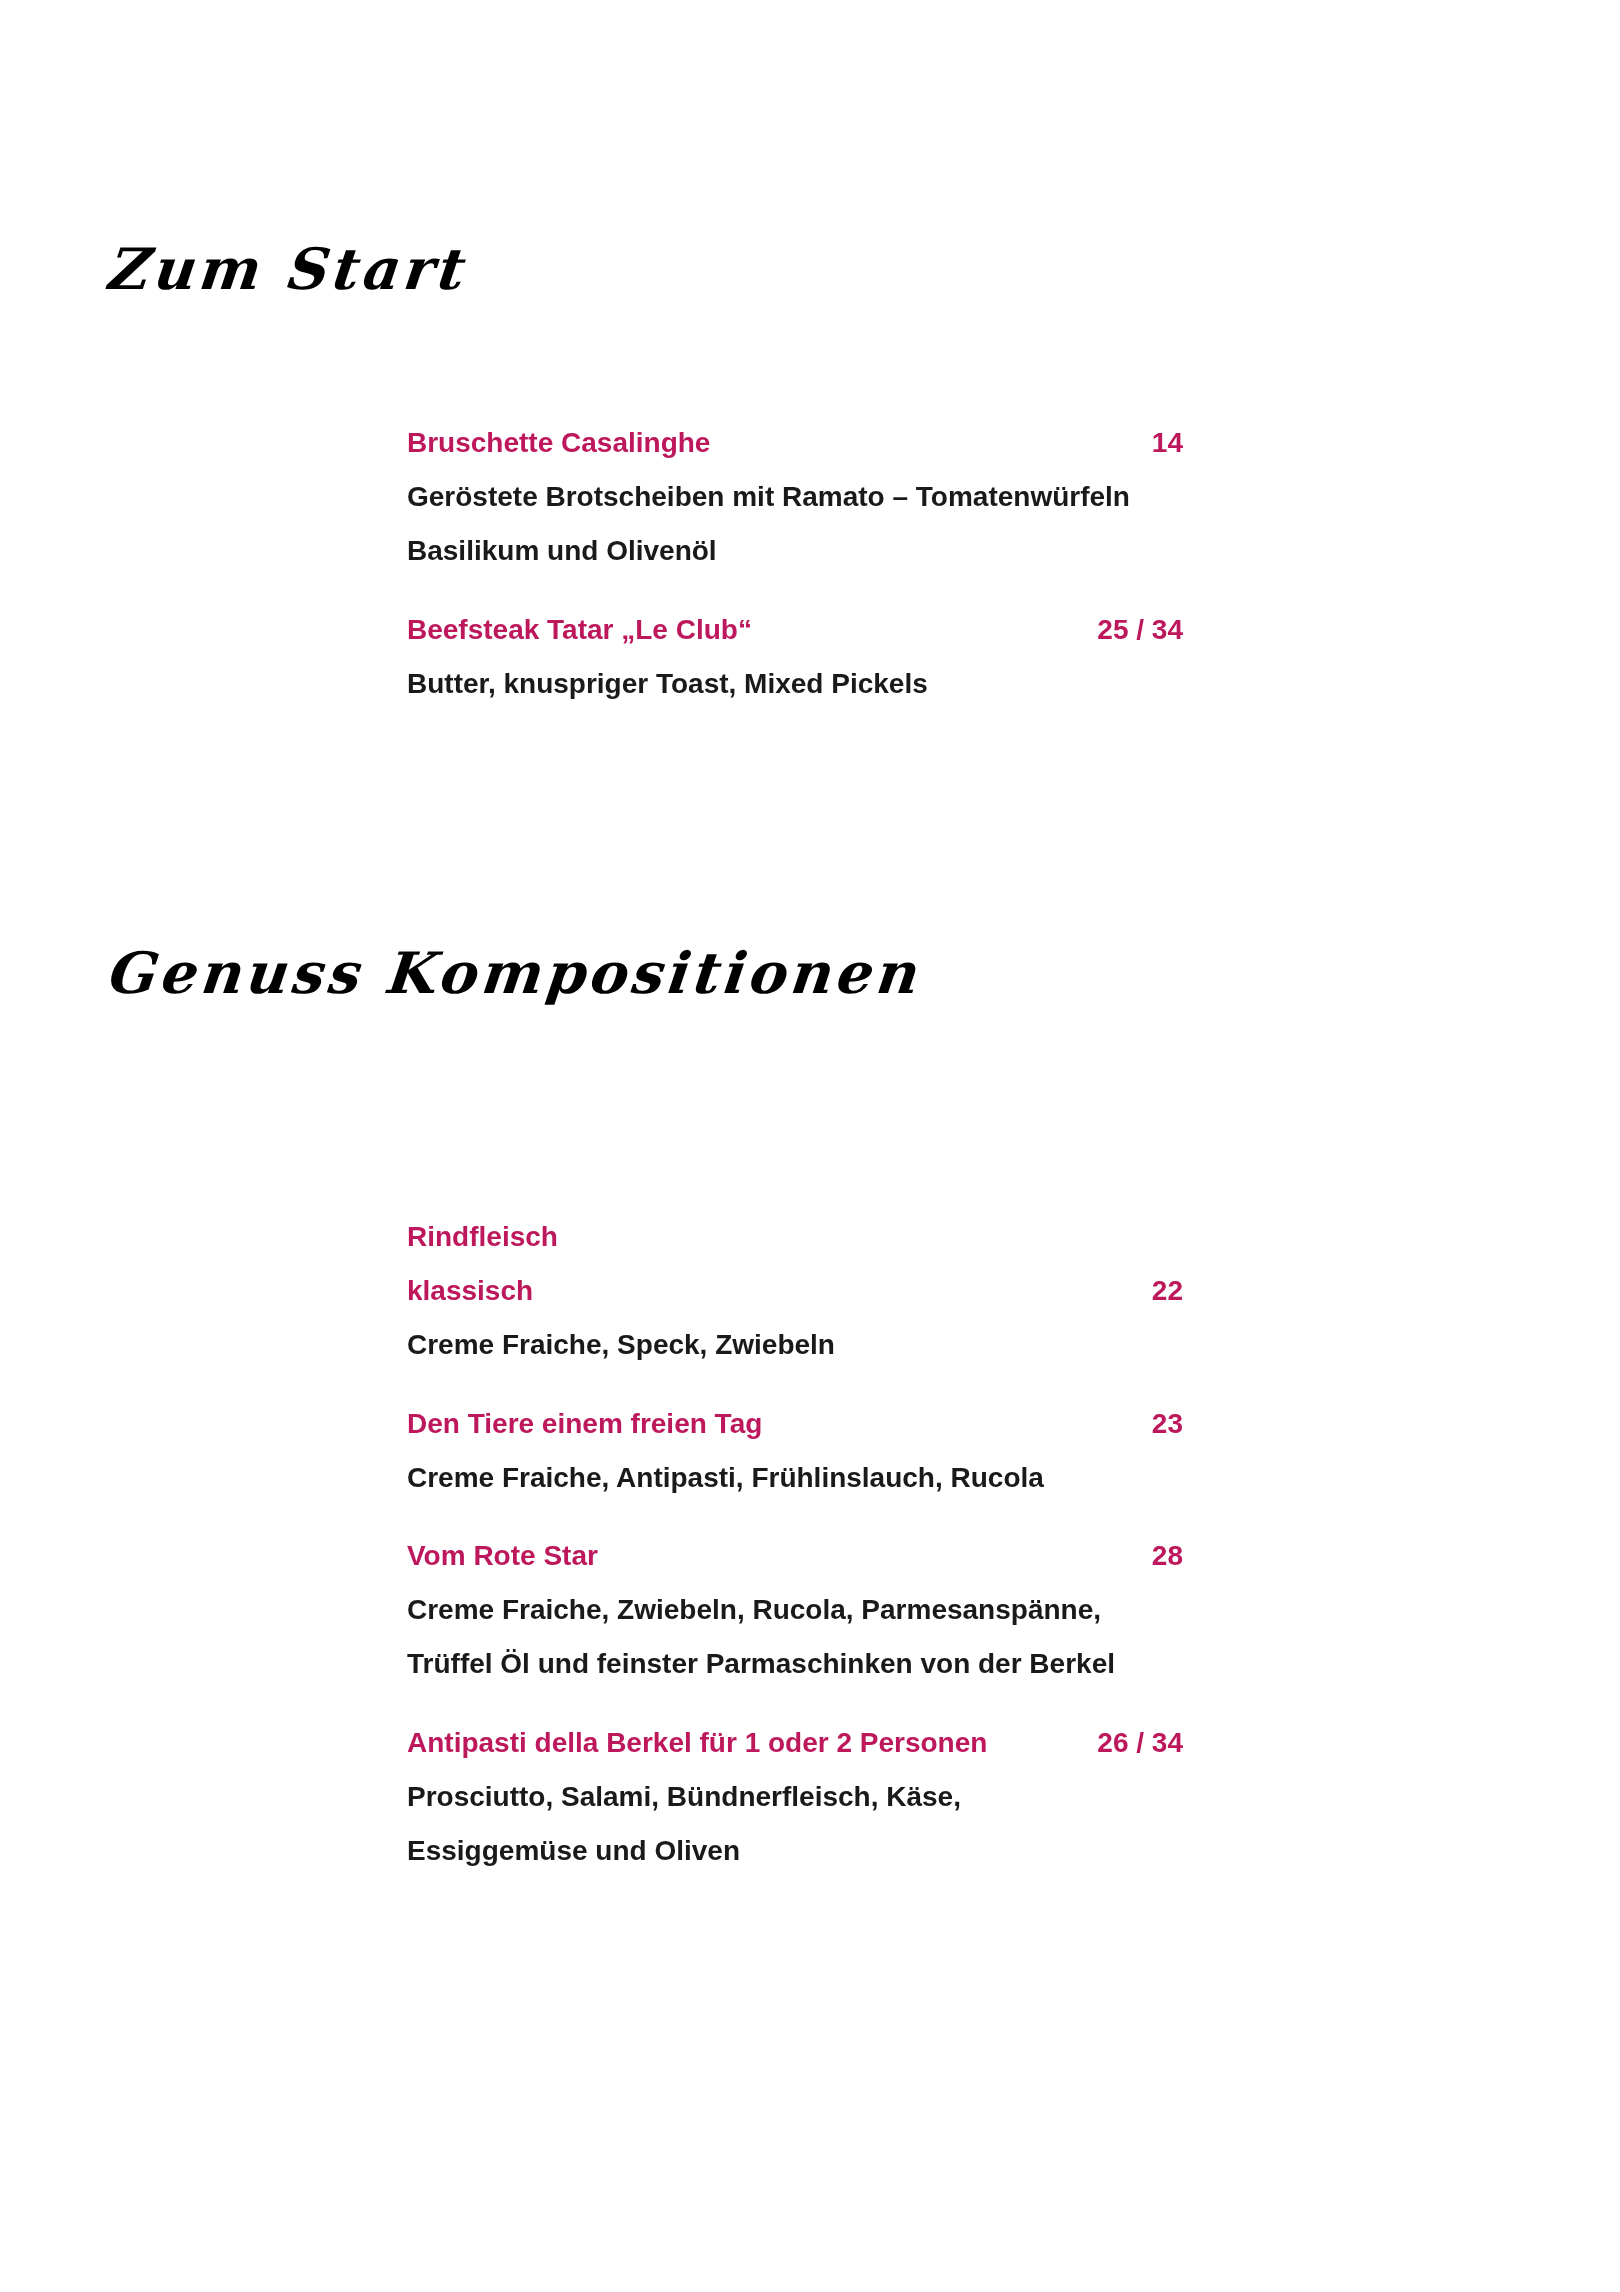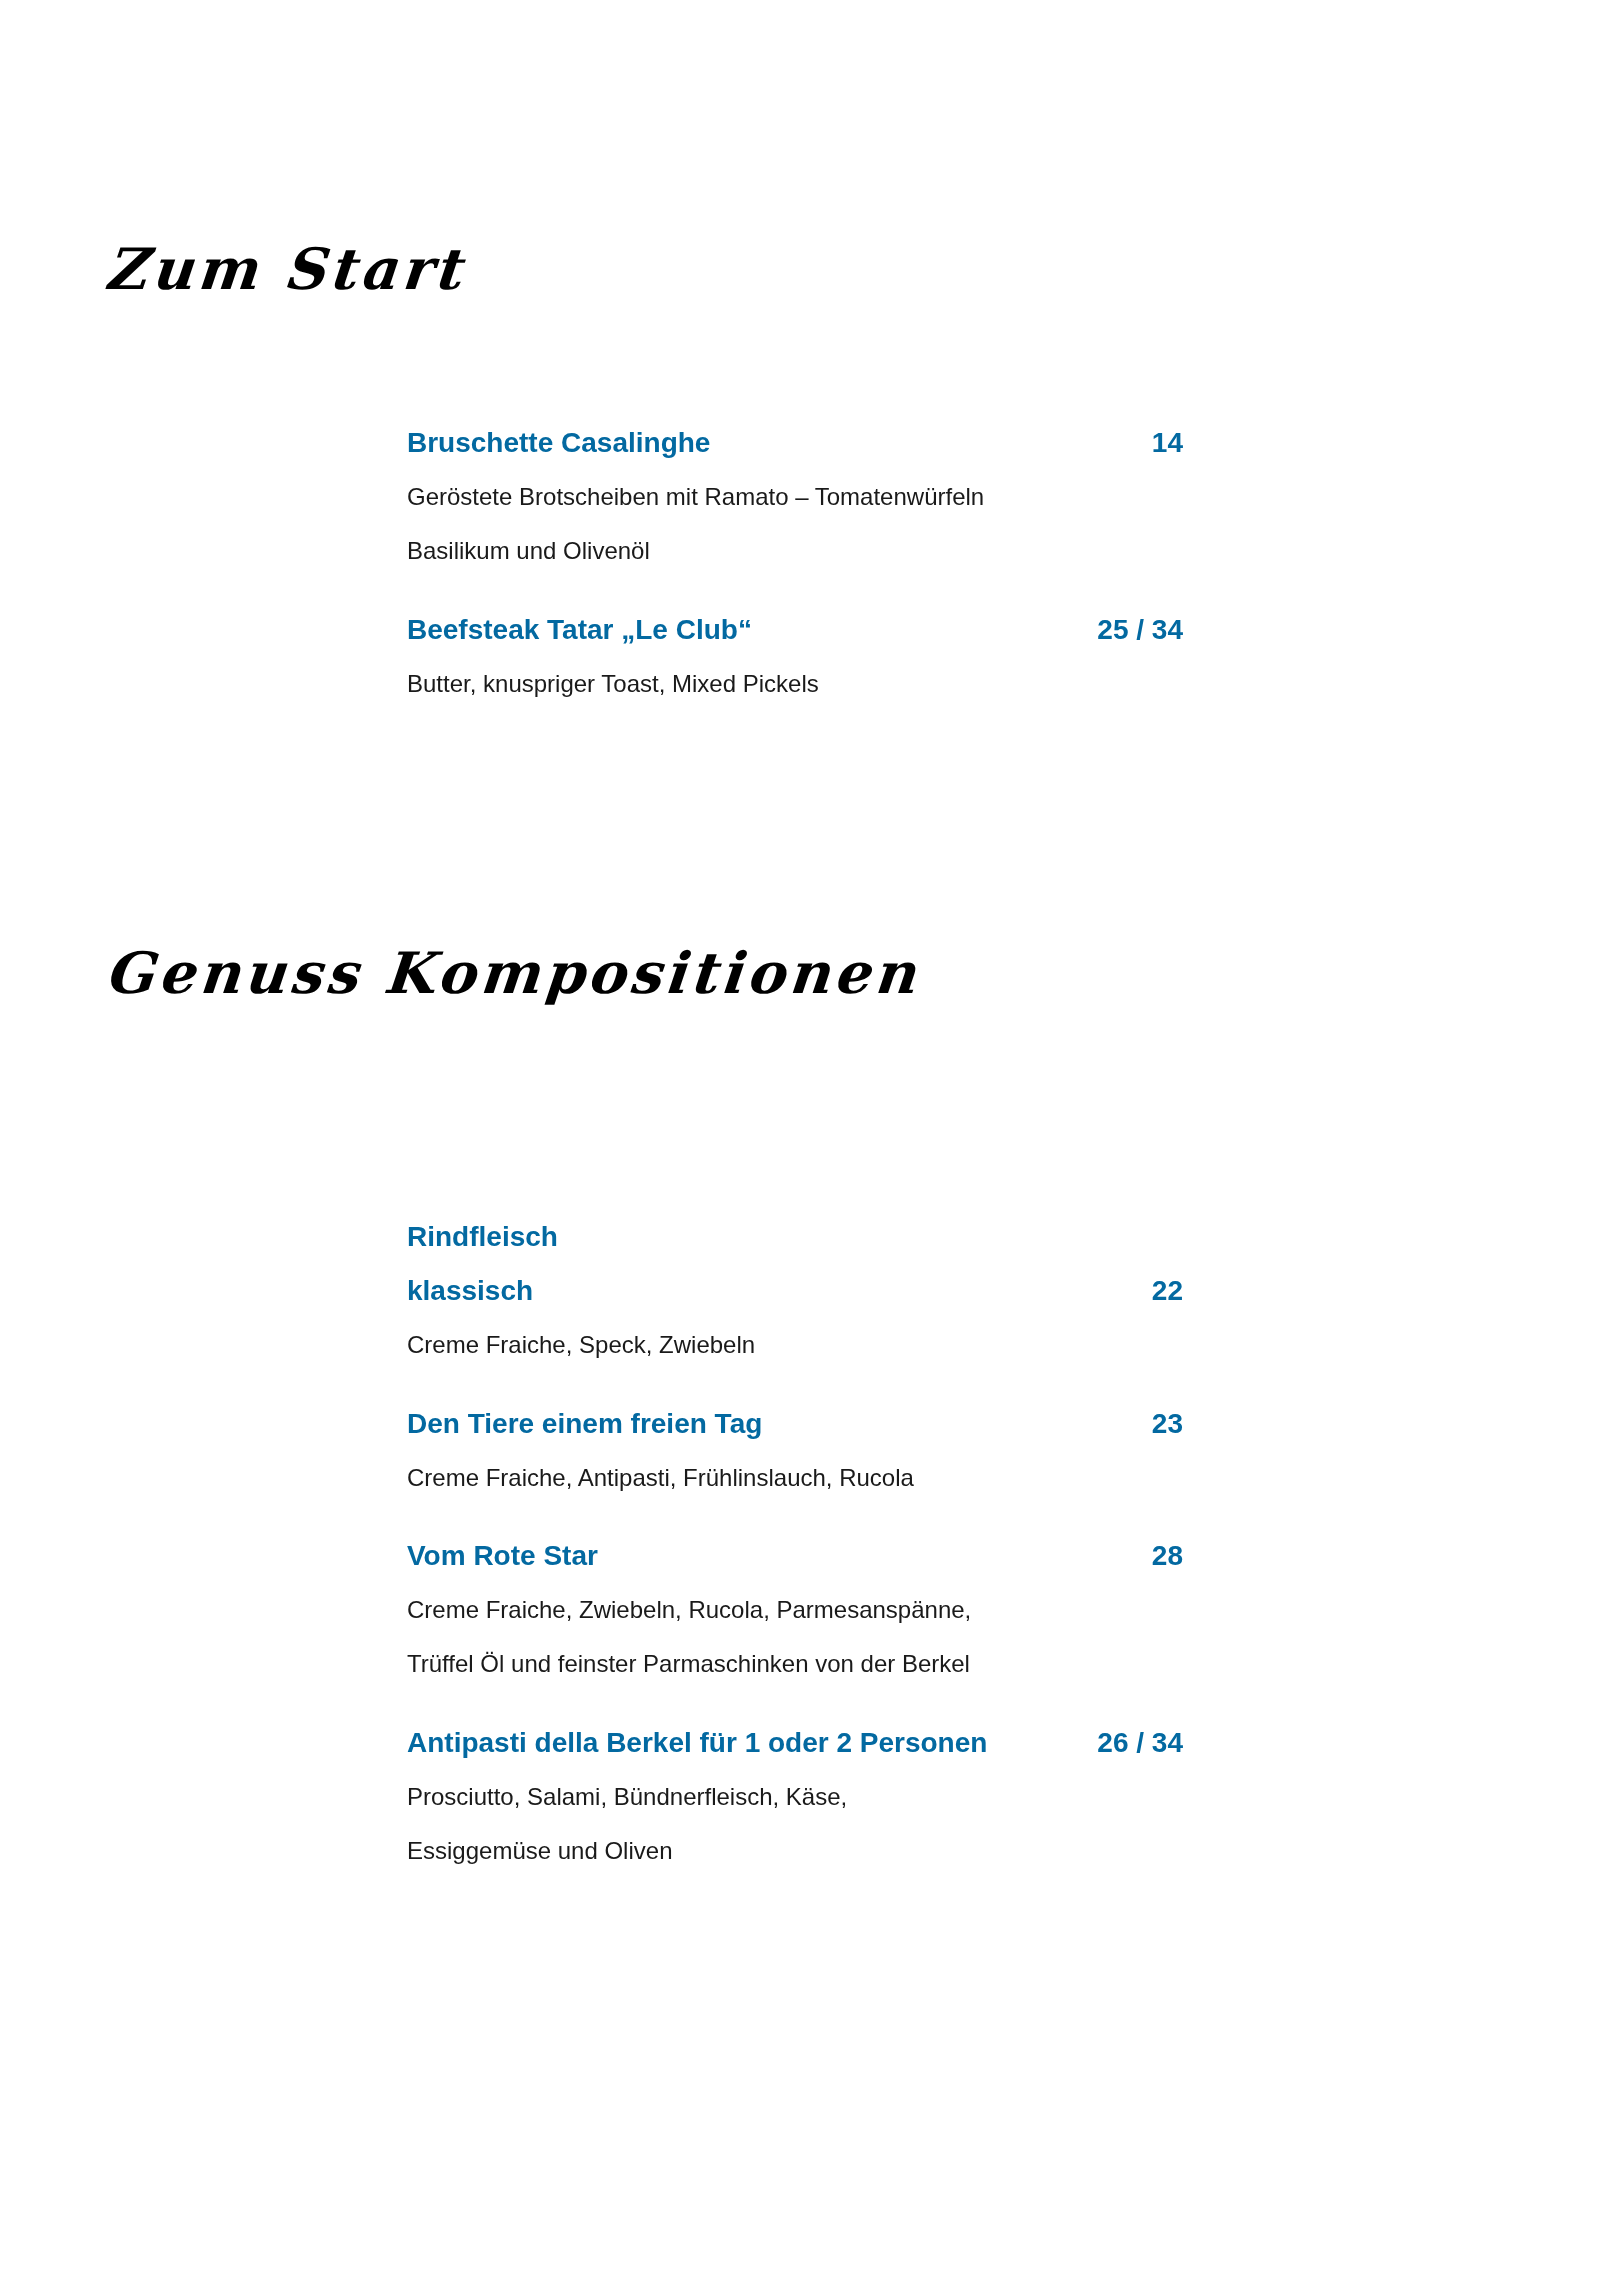--- a/index.html
+++ b/index.html
@@ -43,29 +43,29 @@
   .menu-item { margin-bottom: 24.5px; }
   .menu-item.tight { margin-bottom: 0; }
 
   .item-head {
     display: flex;
     justify-content: space-between;
     align-items: baseline;
     font-weight: bold;
     font-size: 28px;
     line-height: 54px;
-    color: #0369a1;
+    color: #be185d;
   }
   .item-name { white-space: nowrap; }
   .item-price { white-space: nowrap; text-align: center; }
 
   .item-desc {
-    font-size: 24px;
+    font-size: 28px;
     line-height: 54px;
-    font-weight: normal;
+    font-weight: bold;
     color: #1a1a1a;
     white-space: nowrap;
   }
 </style>
 </head>
 <body>
 
 <div class="page">
 
   <div class="script-heading" id="sec1-heading">Zum Start</div>

